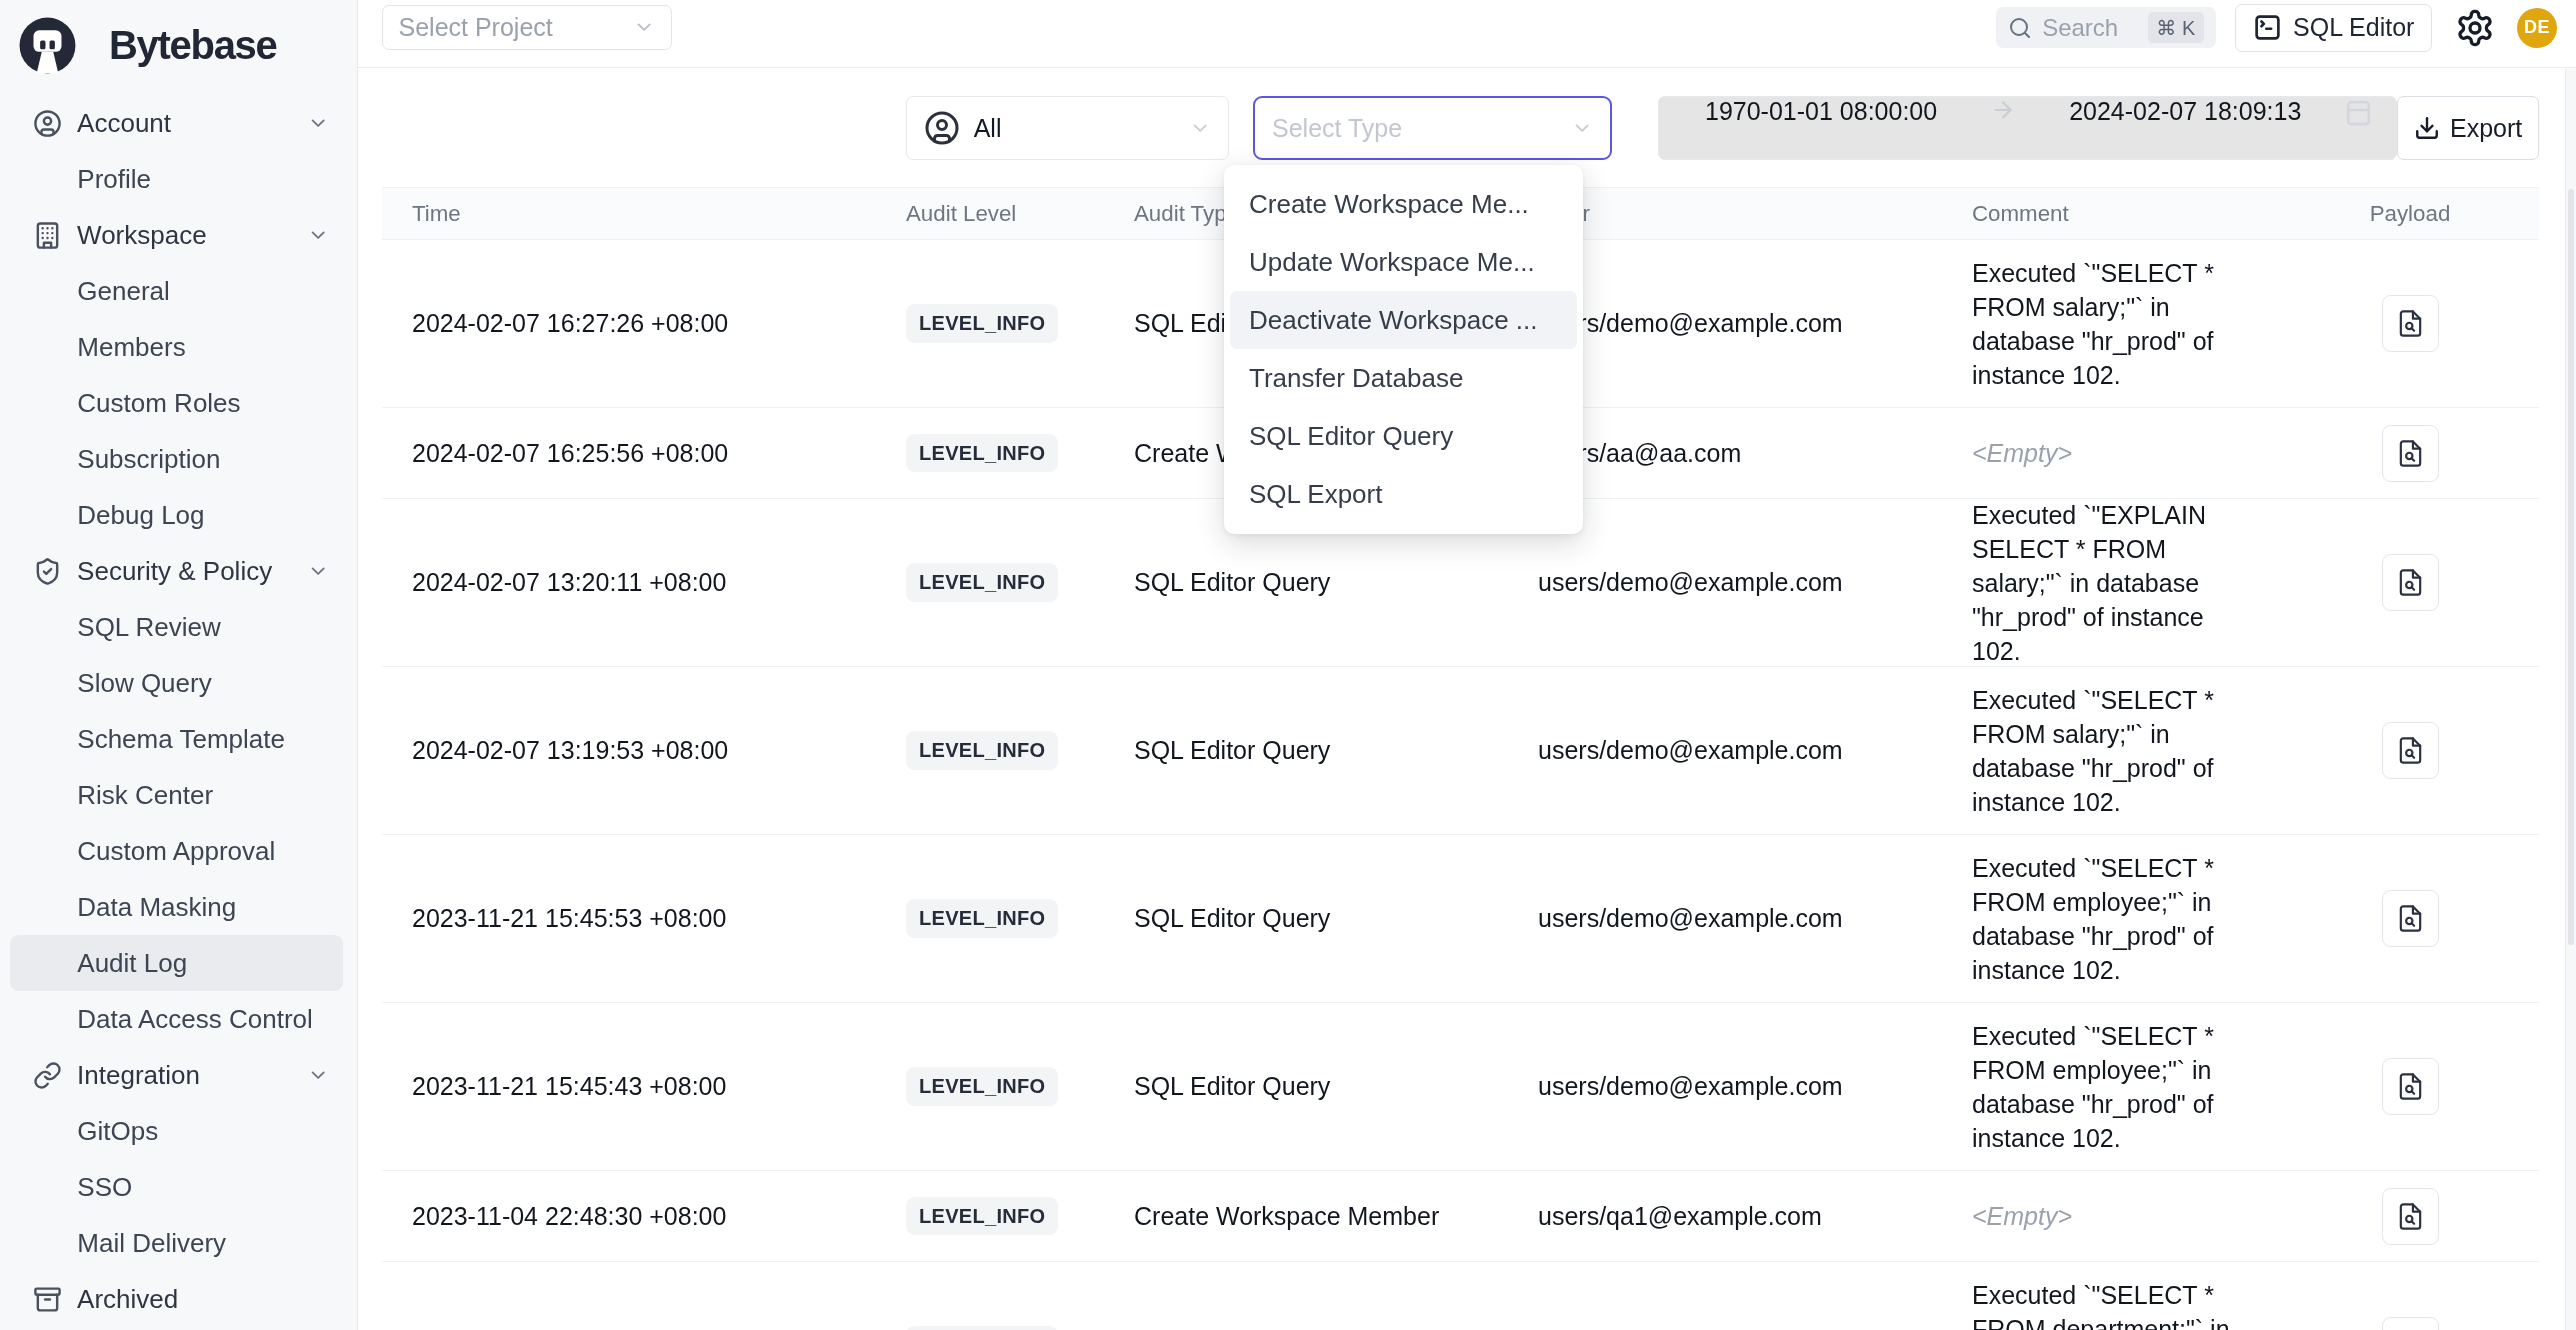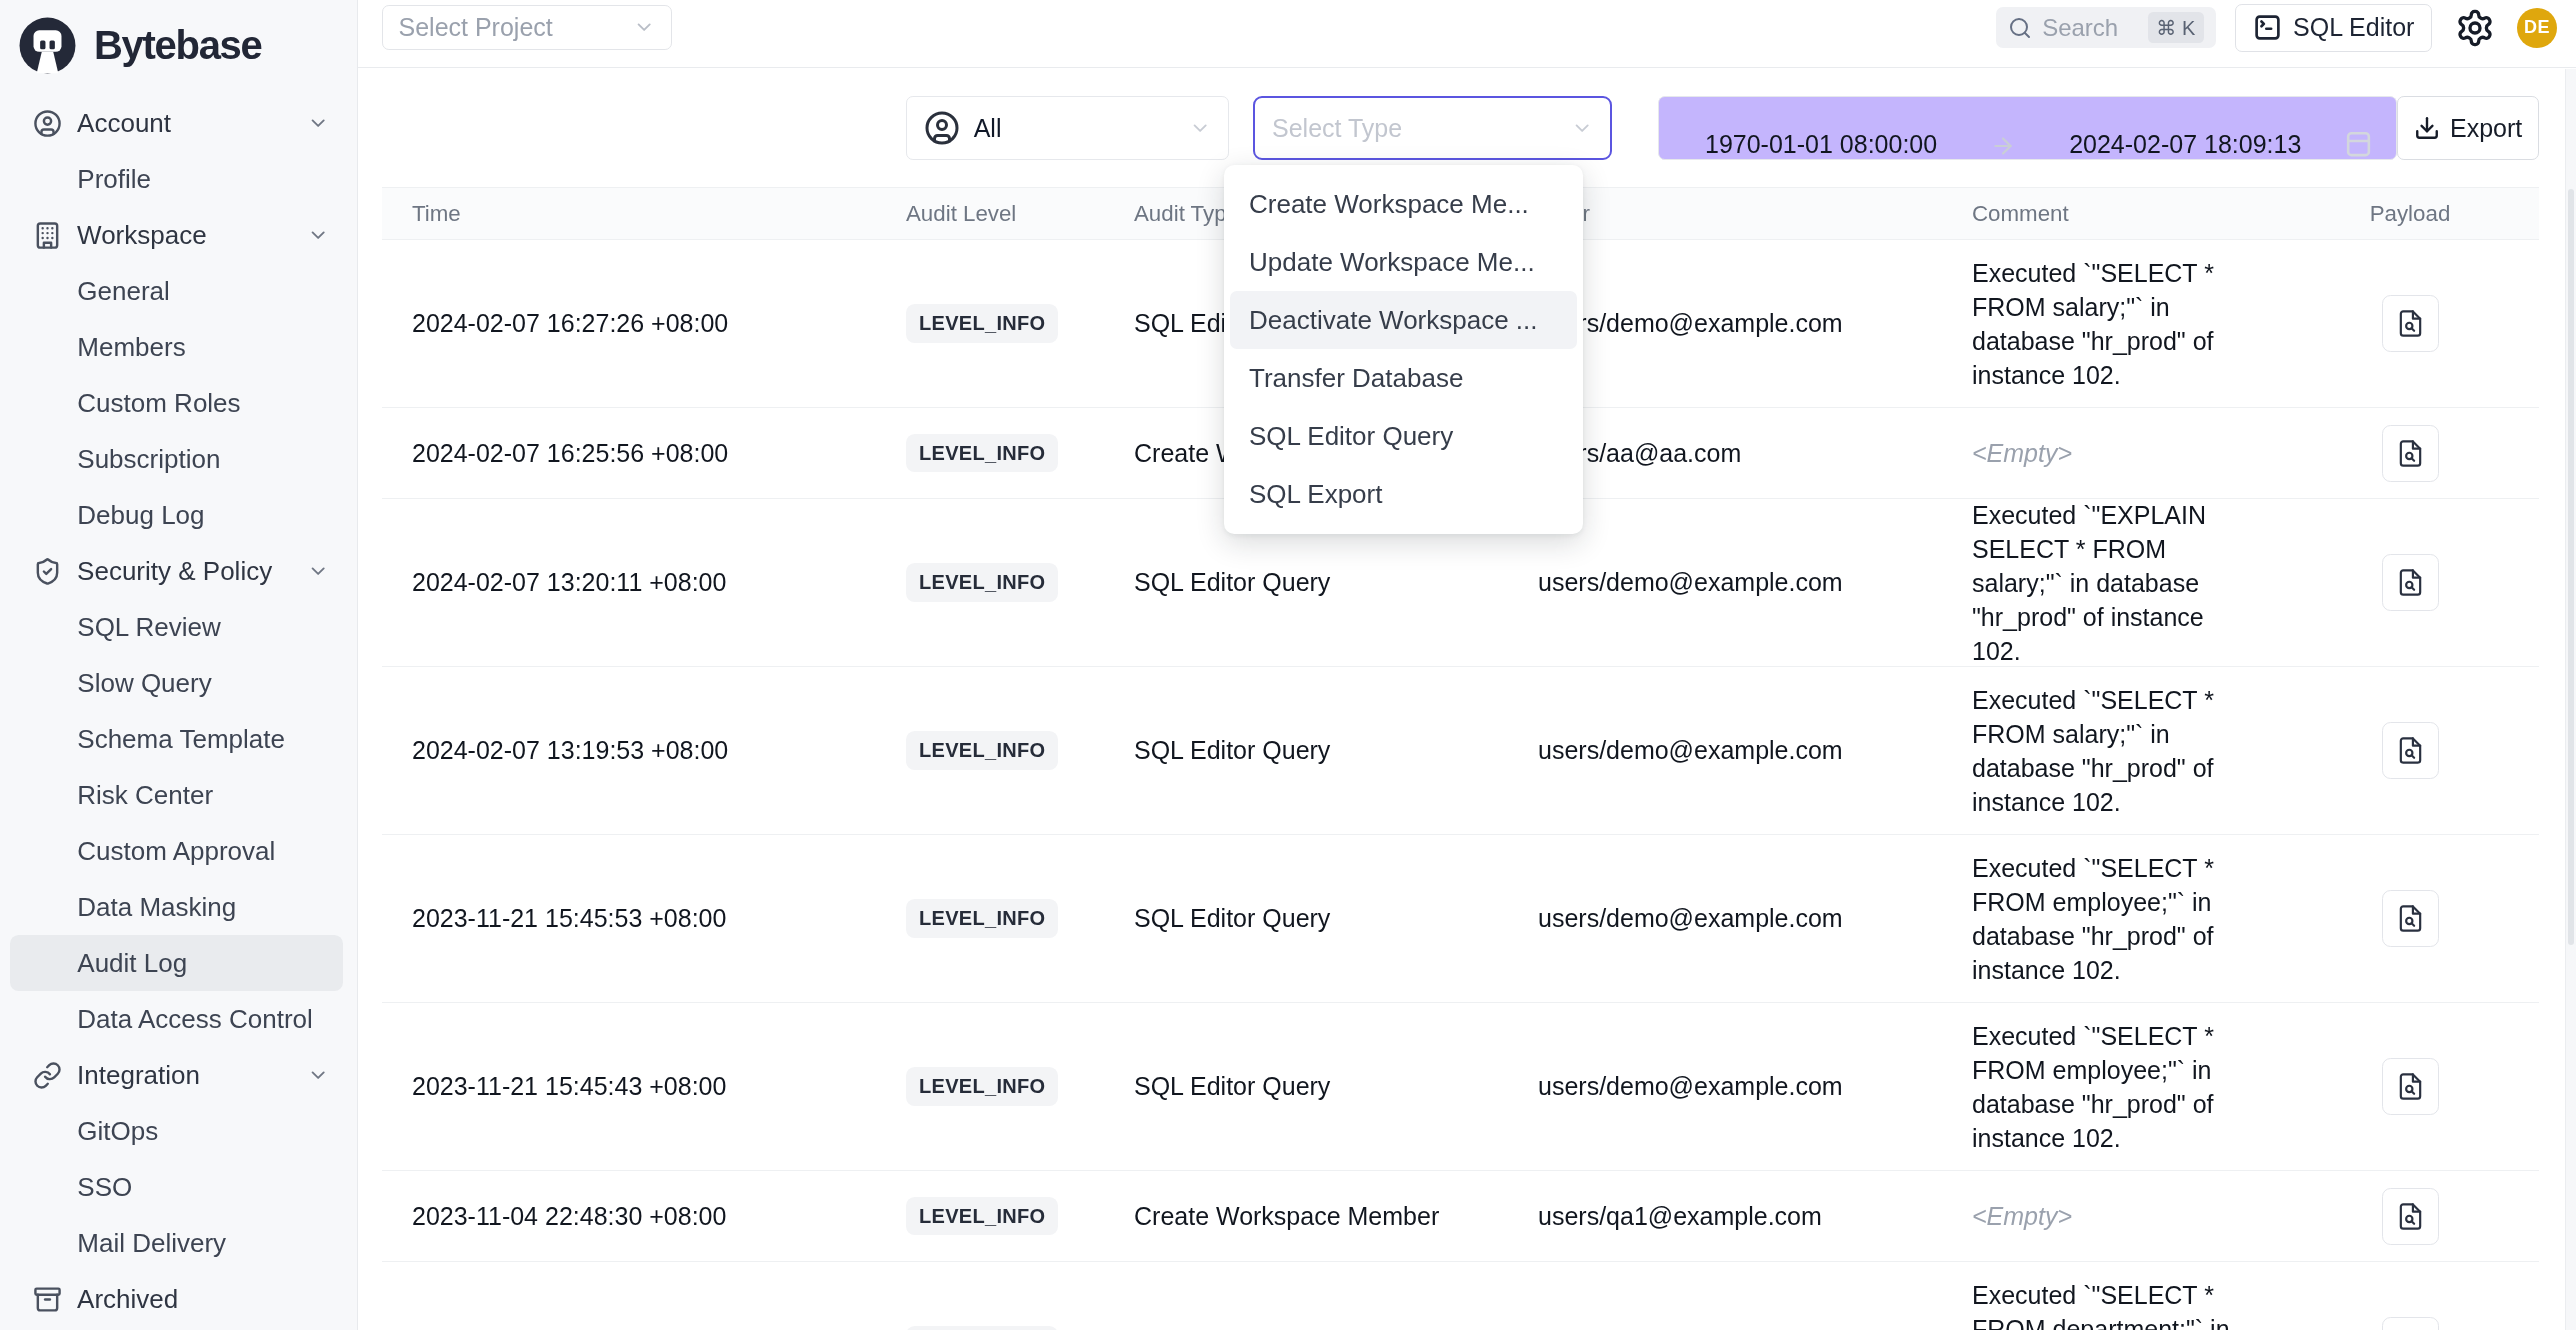--- a/index.html
+++ b/index.html
@@ -4,21 +4,21 @@
 <style>
   * { box-sizing: border-box; margin: 0; padding: 0; }
   html,body { width: 2576px; height: 1330px; }
   body { font-family: "Liberation Sans", "DejaVu Sans", sans-serif; background:#fff; }
 
   .app { position:relative; width:2576px; height:1330px; overflow:hidden; background:#fff; }
 
   
   .sidebar { position:absolute; left:0; top:0; width:358px; height:100%; background:#f7f8fa;
              border-right:0.9px solid #e8eaed; z-index:10; }
-  .logo-row { display:flex; align-items:center; gap:16px; padding:14.6px 0 0 17px; }
+  .logo-row { display:flex; align-items:center; gap:31px; padding:14.6px 0 0 17px; }
   .logo-mark svg { width:61px; height:61px; display:block; }
   .logo-text { font-size:40px; font-weight:800; color:#222736; letter-spacing:-1.3px; }
   .nav { position:absolute; top:95px; left:0; right:4px; }
   .nav-item { height:56px; margin:0 10.3px; border-radius:8.6px; display:flex; align-items:center;
               padding:0 13.7px 0 22.3px; cursor:default; }
   .nav-item .nav-icon { width:29px; height:29px; color:#4a515f; flex:0 0 29px; }
   .nav-item .nav-icon svg { width:29px; height:29px; display:block; }
   .nav-item .nav-label { margin-left:15.5px; font-size:26px; color:#3d4452; white-space:nowrap; }
   .nav-item.header .nav-label { color:#2f3542; font-weight:500; }
   .nav-item.sub { padding-left:67px; }
@@ -58,22 +58,22 @@
   .filters > * { height:64px; }
   .actor-filter { width:323px; border:0.9px solid #e6e8ec; border-radius:6.9px; background:#fff;
              display:flex; align-items:center; padding:0 17px; margin-right:24px; }
   .actor-filter .a-icon { color:#2a303c; } .actor-filter .a-icon svg{ width:36px;height:36px;display:block;}
   .actor-filter .a-label { font-size:25px; color:#101828; margin-left:13.7px; }
   .actor-filter .chev { margin-left:auto; color:#c8ccd4; }
   .type-filter { width:359px; border:2.6px solid #5b55e0; border-radius:9px; background:#fff;
              display:flex; align-items:center; padding:0 17px; margin-right:46px; }
   .type-filter .tf-label { font-size:25px; color:#c2c6cf; }
   .type-filter .chev { margin-left:auto; color:#c8ccd4; }
-  .daterange { width:739px; border:0.9px solid #e6e8ec; border-radius:6.9px; background:#c4b5fd;
-             display:flex; align-items:flex-end; padding:0 22.3px 0 46px; }
+  .daterange { width:739px; border:0.9px solid #e6e8ec; border-radius:6.9px; background:#e5e5e5;
+             display:flex; align-items:flex-start; padding:0 22.3px 0 46px; }
   .daterange .d-text { font-size:25px; color:#11161f; font-weight:500; white-space:nowrap; }
   .daterange .d-arrow { color:#c9ced6; margin:0 53px; } .daterange .d-arrow svg{ width:26px;height:26px;display:block;}
   .daterange .d-cal { margin-left:auto; color:#d3d7dd; } .daterange .d-cal svg{ width:31px;height:31px;display:block;}
   .export-btn { width:142px; border:0.9px solid #dadde2; border-radius:6.9px; background:#fff;
              display:flex; align-items:center; justify-content:center; gap:10.3px; }
   .export-btn .e-icon { color:#161c28; } .export-btn .e-icon svg{ width:26px;height:26px;display:block;}
   .export-btn .e-label { font-size:25px; color:#161c28; font-weight:500; }
 
   
   .table { position:absolute; left:382px; top:187px; width:2157px; }

